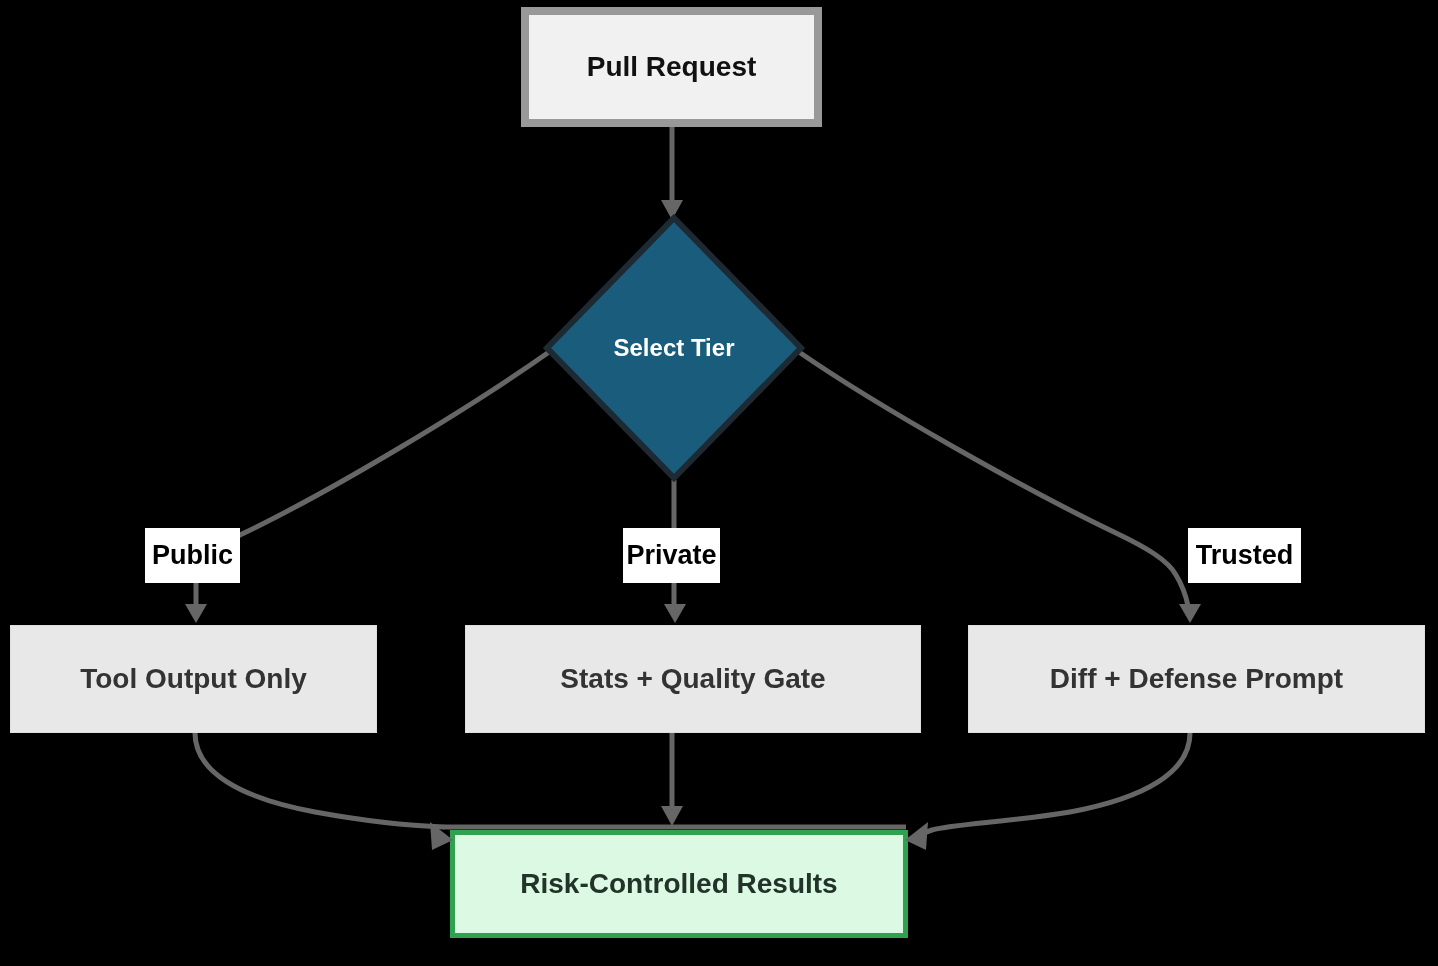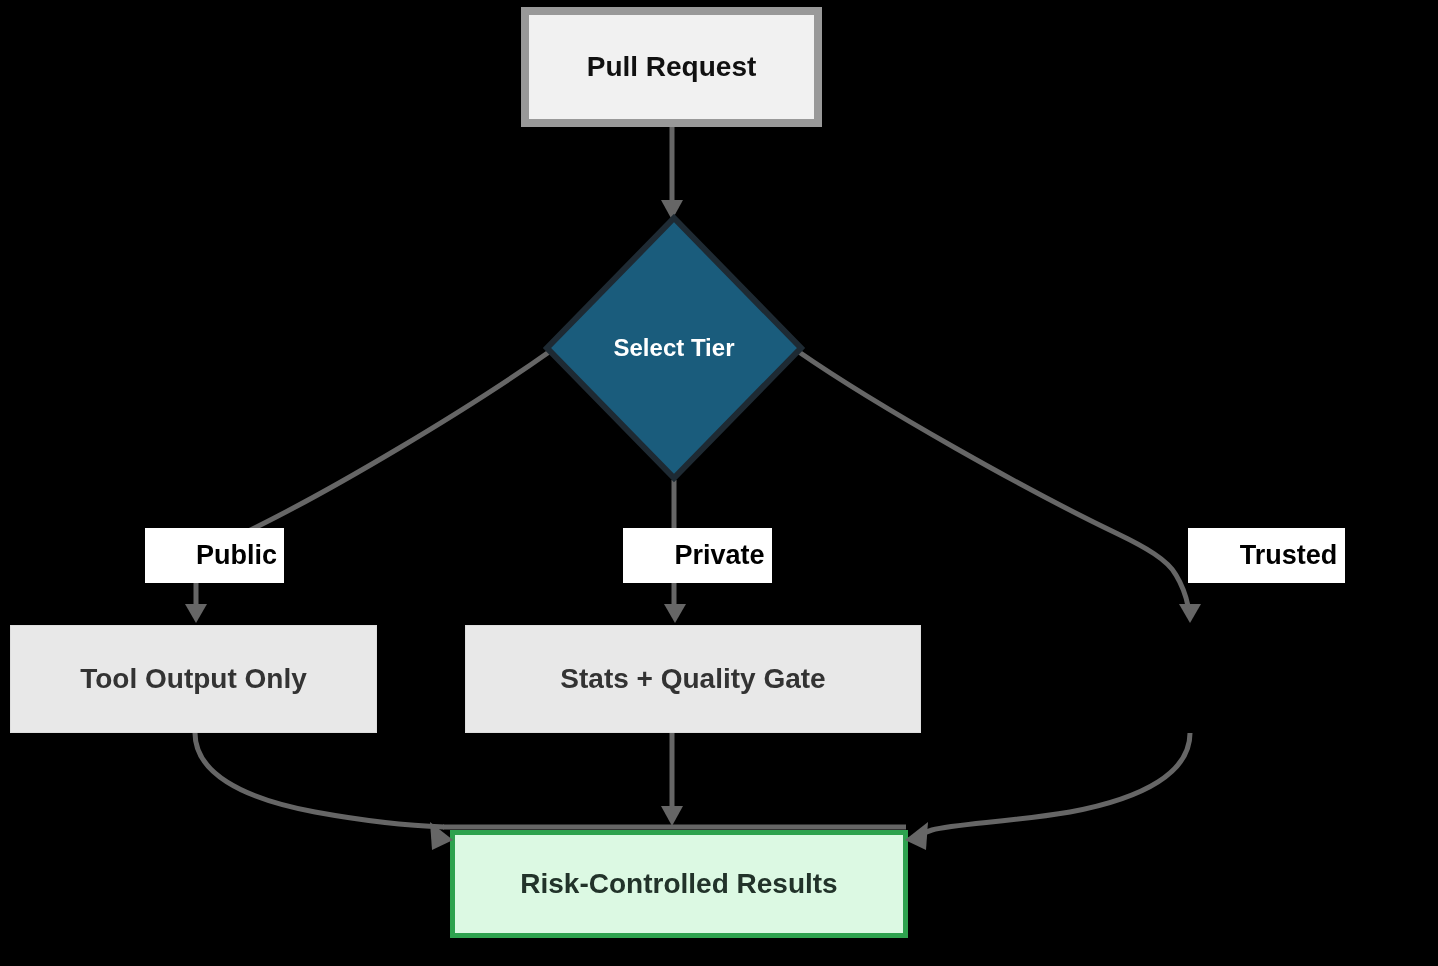--- a/index.html
+++ b/index.html
@@ -25,24 +25,24 @@
   .node-stats  { left:465px; width:456px; }
   .node-diff   { left:968px; width:457px; }
   .node-result {
     left:450px; top:830px; width:458px; height:108px;
     background:#dcf9e3; border:5px solid #2ea24e; color:#22332a;text-align:center;
   }
   .edge-label {
     position:absolute; top:528px; height:55px;
     background:#ffffff; color:#000000;
     display:flex; align-items:center; justify-content:center;
-    font-size:27px; font-weight:600; white-space:nowrap;padding-left:44px;
+    font-size:27px; font-weight:600; white-space:nowrap;
   }
   .lbl-public  { left:145px;  width:95px;  }
-  .lbl-private { left:623px;  width:105px; }
+  .lbl-private { left:623px;  width:97px; }
   .lbl-trusted { left:1188px; width:113px; }
   .diamond-label {
     position:absolute; left:574px; top:318px; width:200px; height:60px;
     display:flex; align-items:center; justify-content:center;
     color:#ffffff; font-size:24px; font-weight:600; white-space:nowrap;
   }
 </style>
 </head>
 <body>
 
@@ -72,20 +72,23 @@
   </div>
 
   <div class="node node-tier node-tool">
     <span>Tool Output Only</span>
   </div>
 
   <div class="node node-tier node-stats">
     <span>Stats + Quality Gate</span>
   </div>
 
+  <div class="node node-tier node-diff">
+    <span>Diff + Defense Prompt</span>
+  </div>
 
   <div class="node node-result">
     <span>Risk-Controlled Results</span>
   </div>
 
   <div class="diamond-label">
     <span>Select Tier</span>
   </div>
 
   <div class="edge-label lbl-public">

